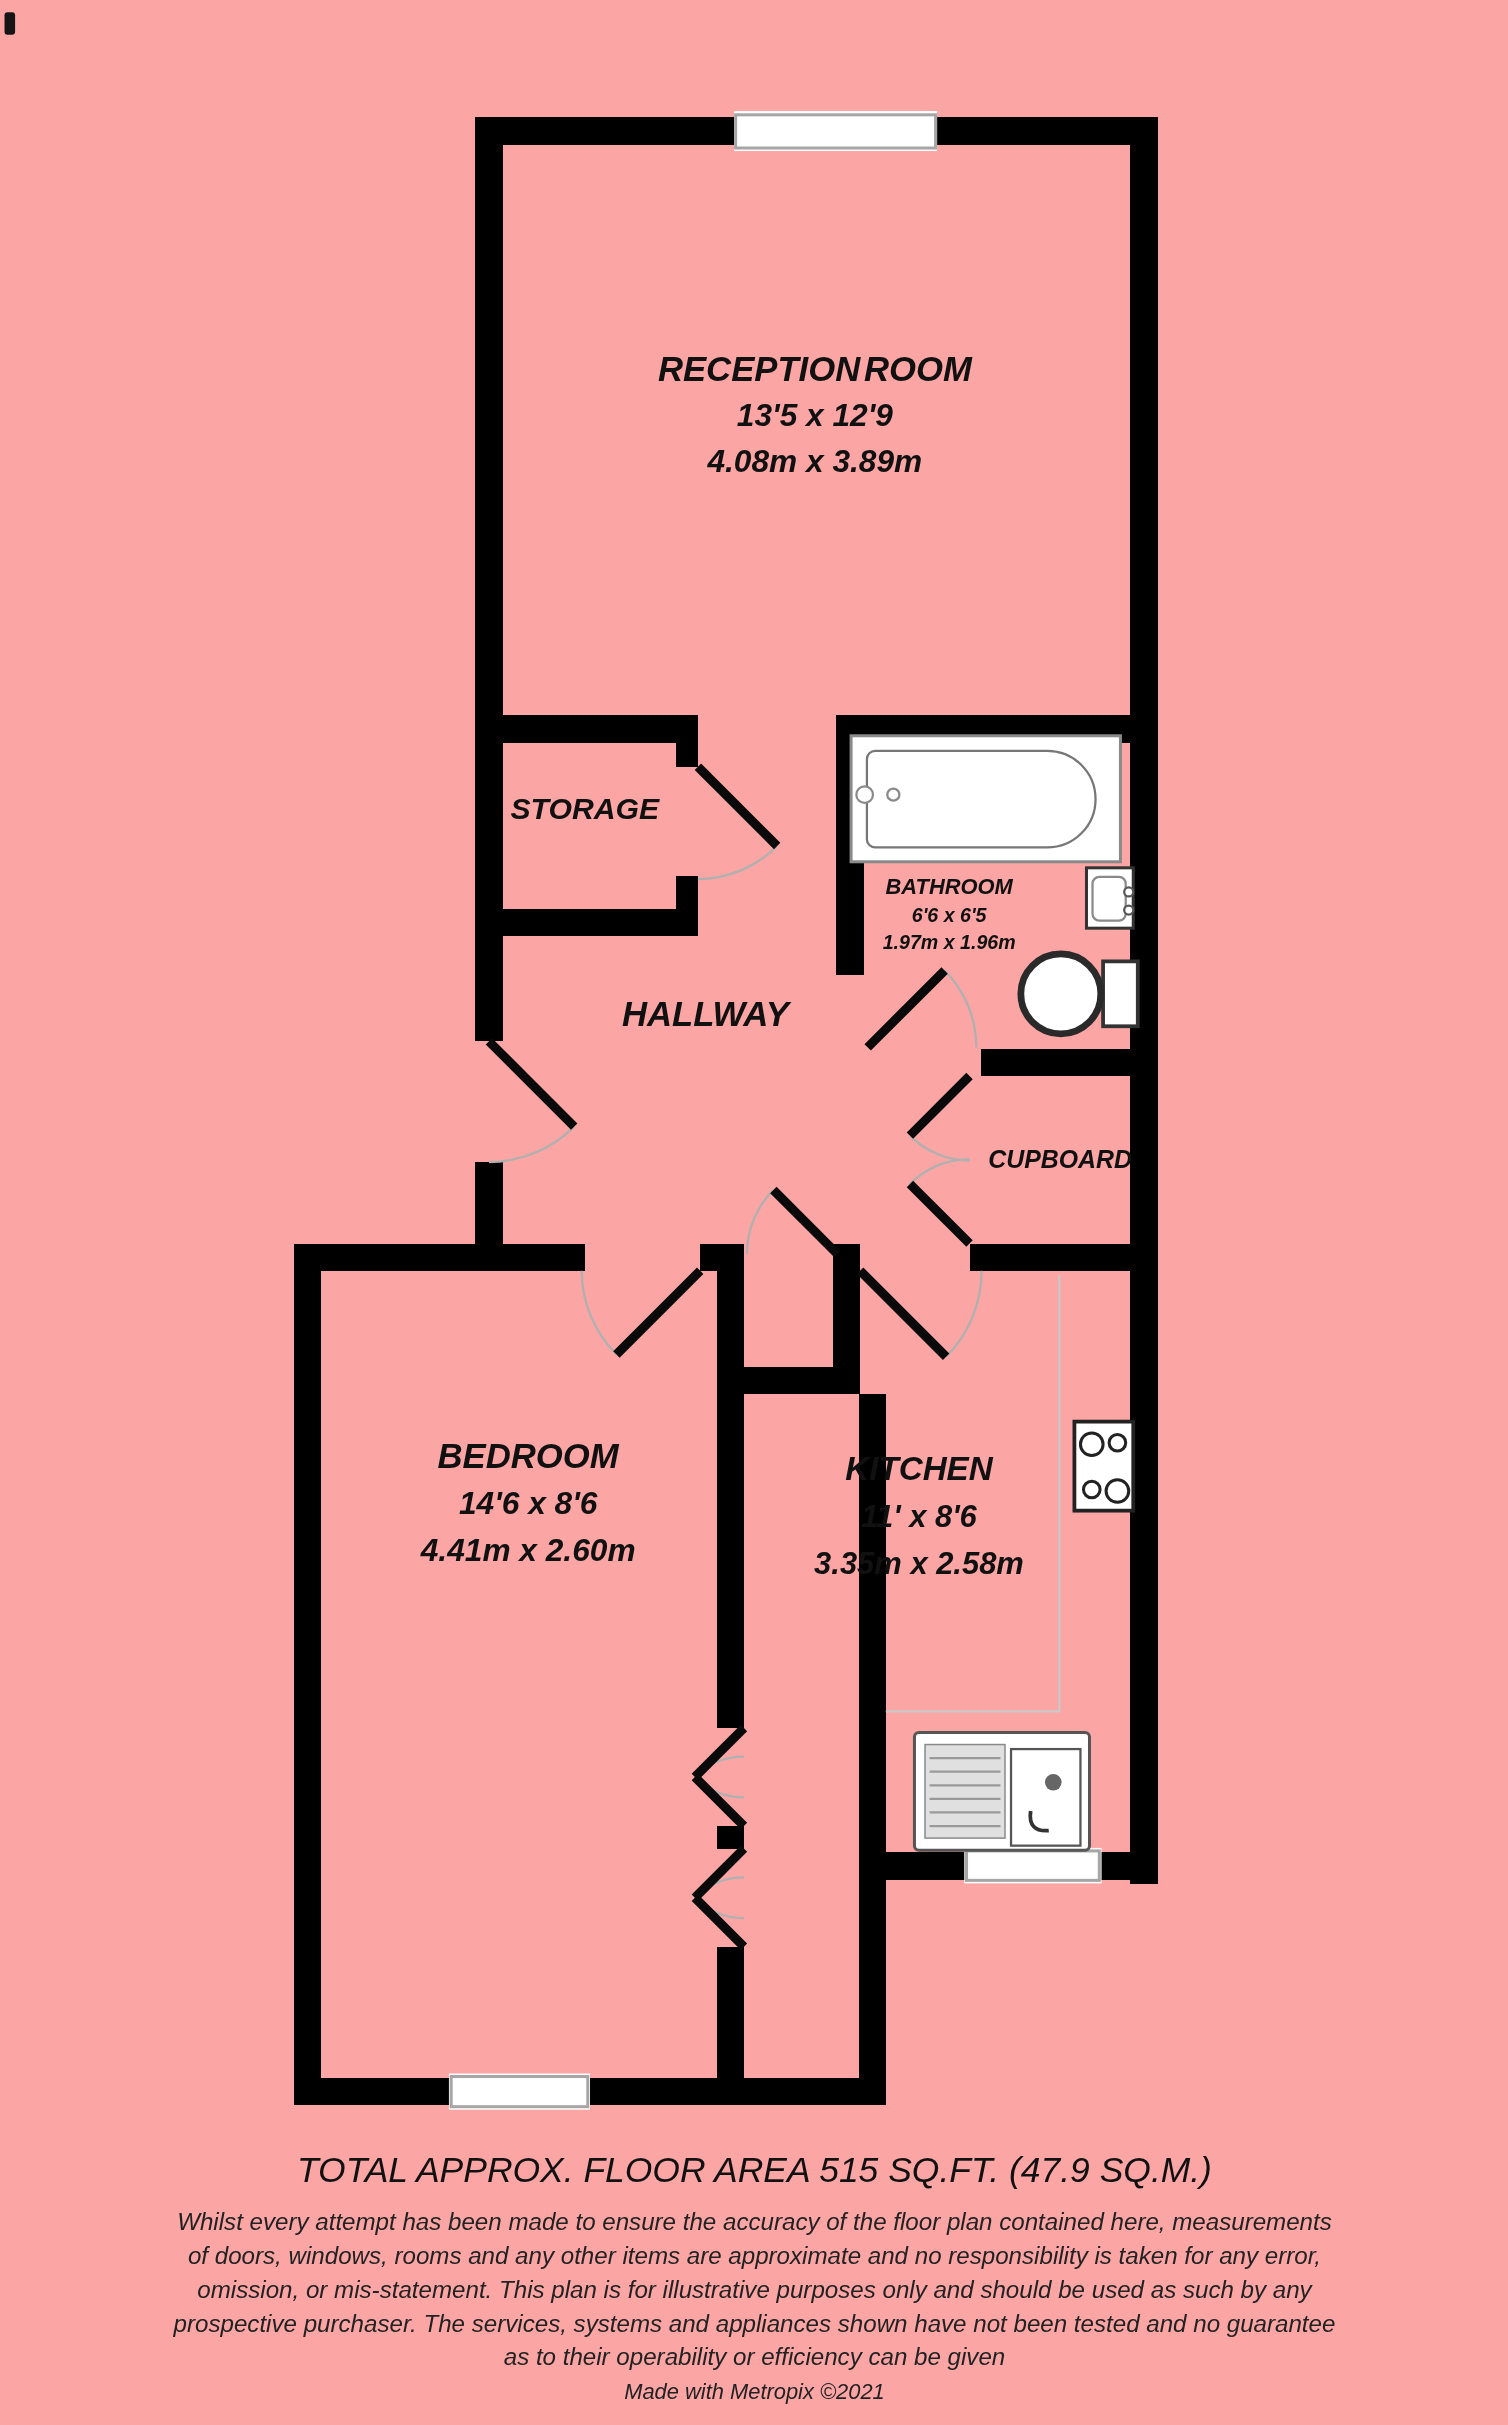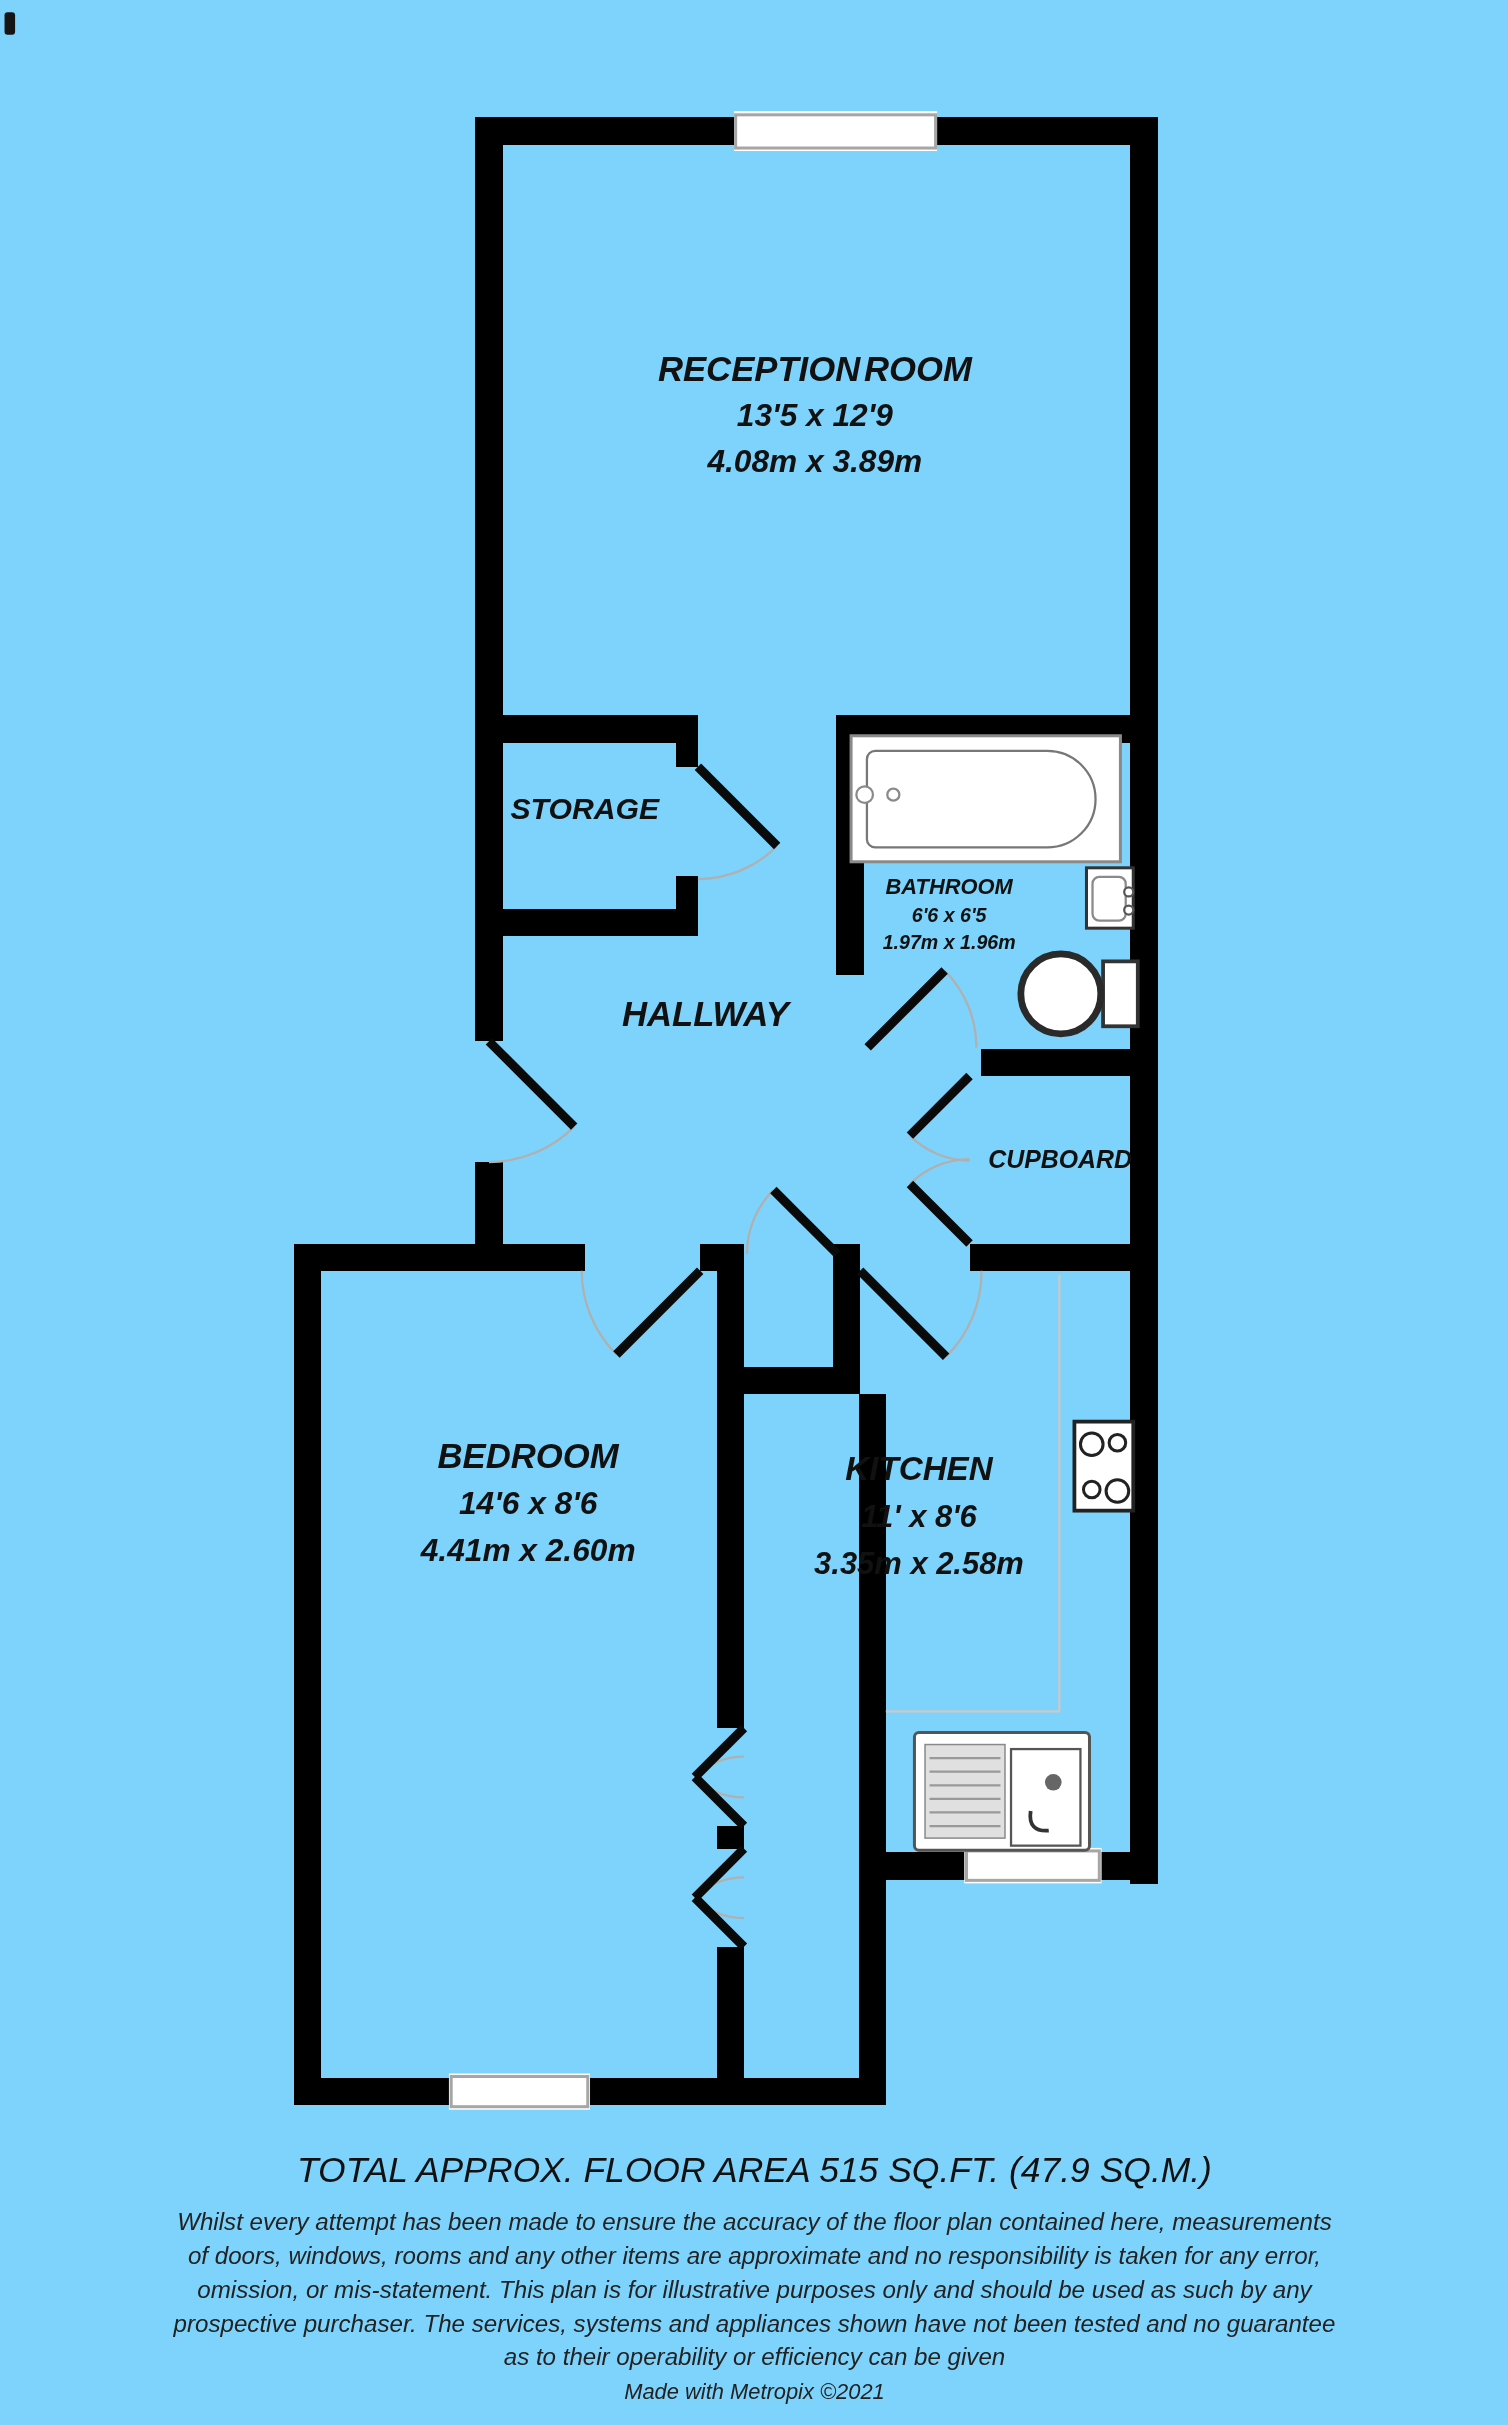--- a/index.html
+++ b/index.html
@@ -1,16 +1,16 @@
 <!DOCTYPE html>
 <html style="font-size:12px"><head>
 <meta charset="utf-8">
 <style>
   html,body{margin:0;padding:0;background:#ffffff;}
-  #page{position:relative;width:1509px;height:2426px;background:#7dd3fc;overflow:hidden;}
+  #page{position:relative;width:1509px;height:2426px;background:#fca5a5;overflow:hidden;}
   svg{position:absolute;left:0;top:0;}
   text{font-family:"Liberation Sans",sans-serif;fill:#111111;}
   .name-lg{font:italic bold 46px "Liberation Sans",sans-serif;text-anchor:middle;word-spacing:-8px;}
   .dims-lg{font:italic bold 42px "Liberation Sans",sans-serif;text-anchor:middle;}
   .name-md{font:italic bold 40px "Liberation Sans",sans-serif;text-anchor:middle;}
   .name-sm{font:italic bold 33px "Liberation Sans",sans-serif;text-anchor:middle;}
   .name-xs{font:italic bold 29px "Liberation Sans",sans-serif;text-anchor:middle;}
   .dims-xs{font:italic bold 26px "Liberation Sans",sans-serif;text-anchor:middle;}
   .kit-name{font:italic bold 44px "Liberation Sans",sans-serif;text-anchor:middle;}
   .kit-dims{font:italic bold 41px "Liberation Sans",sans-serif;text-anchor:middle;}

